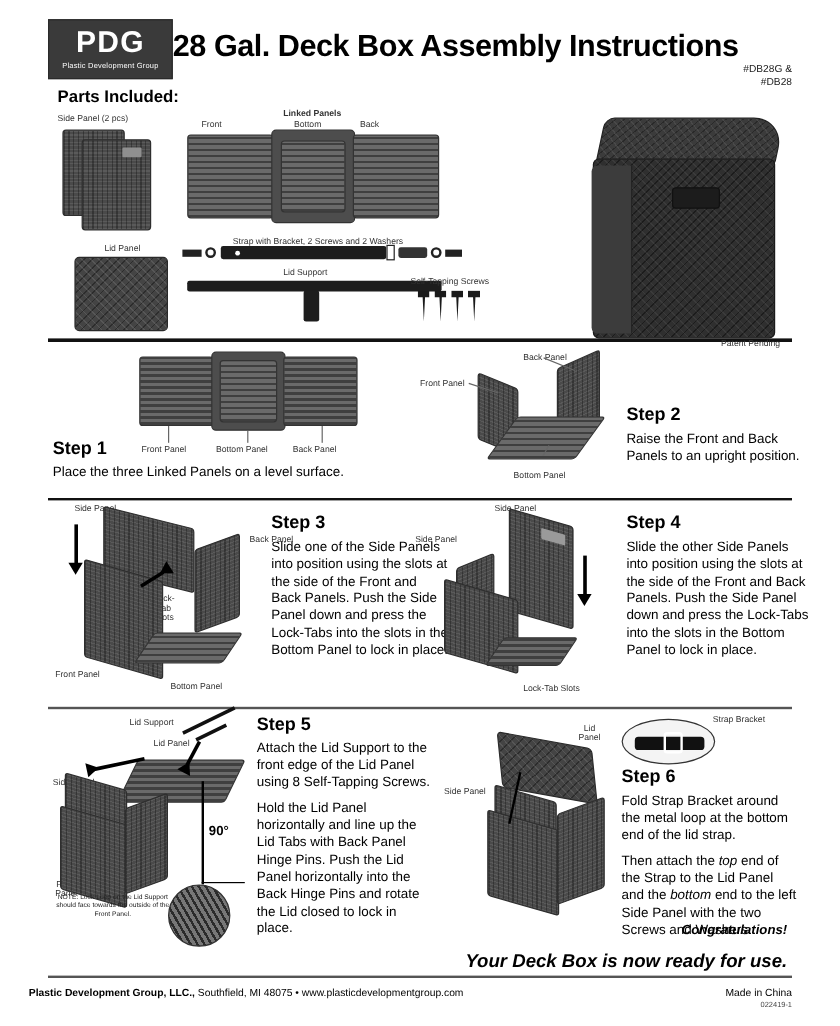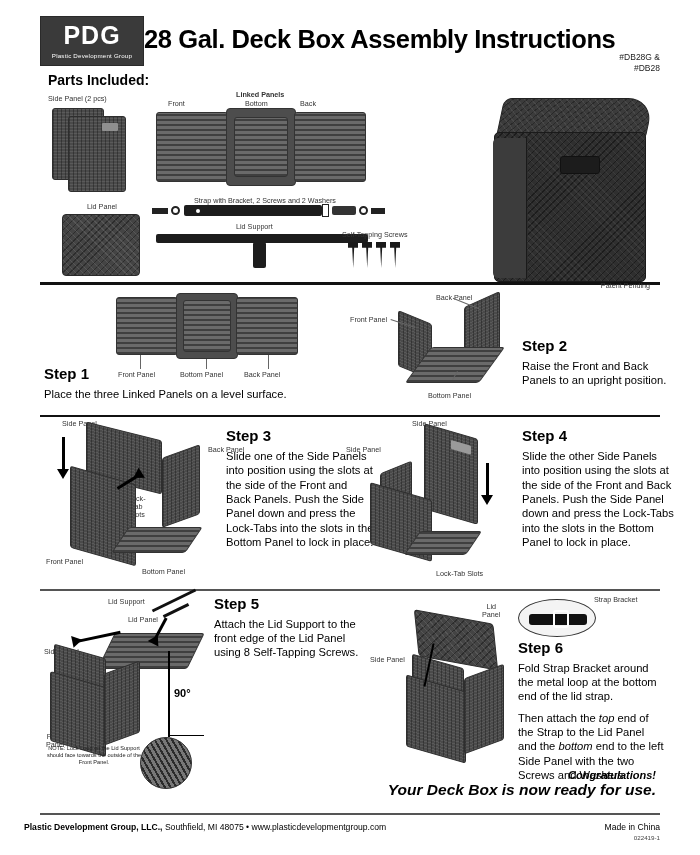--- a/index.html
+++ b/index.html
@@ -101,21 +101,21 @@
   em { font-style: italic; text-align: right; }
   .arrow-shaft { position: absolute; background: #000; width: 3px; }
   .arrow-head {
     position: absolute; width: 0; height: 0;
     border-left: 6px solid transparent; border-right: 6px solid transparent;
     border-top: 10px solid #000;
   }
 
   .congrats { text-align: right; font-weight: bold; font-style: italic; }
   .congrats .l1 { font-size: 11px; }
-  .congrats .l2 { font-size: 15.5px; margin-top: 0; }
+  .congrats .l2 { font-size: 15.5px; margin-top: 12px; }
 
   
   .footer { position: absolute; left: 24px; right: 40px; bottom: 14px; }
   .footer-row { display: flex; justify-content: space-between; align-items: flex-start; }
   .foot-left { font-size: 8.6px; }
   .foot-left b { font-weight: bold; }
   .foot-right { text-align: right; font-size: 8.6px; margin-left: 13px; }
   .foot-code { font-size: 6.2px; color: #444; margin-top: 2px; }
 
   .note-box { font-size: 5.6px; text-align: center; color: #222; line-height: 1.3; }
@@ -323,20 +323,21 @@
         <div class="arrow-head" style="left:18px; top:1px; transform:rotate(90deg);"></div>
       </div>
 
       <div class="abs circle-inset" style="left:100px; top:146px; width:52px; height:52px;"></div>
 
       <div class="abs note-box" style="left:6px; top:154px; width:96px;">NOTE: Lock Loop on the Lid Support should face towards the outside of the Front Panel.</div>
 
       <div class="abs step-h" style="left:174px; top:4px;">Step 5</div>
       <div class="abs step-b" style="left:174px; top:26px; width:146px;">
         <p>Attach the Lid Support to the front edge of the Lid Panel using 8 Self-Tapping Screws.</p>
+        <p>Hold the Lid Panel horizontally and line up the Lid Tabs with Back Panel Hinge Pins. Push the Lid Panel horizontally into the Back Hinge Pins and rotate the Lid closed to lock in place.</p>
       </div>
     </div>
 
     <div class="abs" style="left:330px; top:0; width:290px; height:210px;">
       <div class="abs cap" style="left:112px; top:12px; line-height:1.1;">Lid<br>Panel</div>
       <div class="abs cap" style="left:18px; top:40px;padding-left:41px;">Strap</div>
       <div class="abs cap" style="left:0px; top:64px;">Side Panel</div>
       <div class="abs cap" style="left:224px; top:4px;">Strap Bracket</div>
 
       <div class="abs" style="left:148px; top:8px; width:78px; height:38px; border:1px solid #333; border-radius:50%; background:#f4f4f4; overflow:hidden;">

